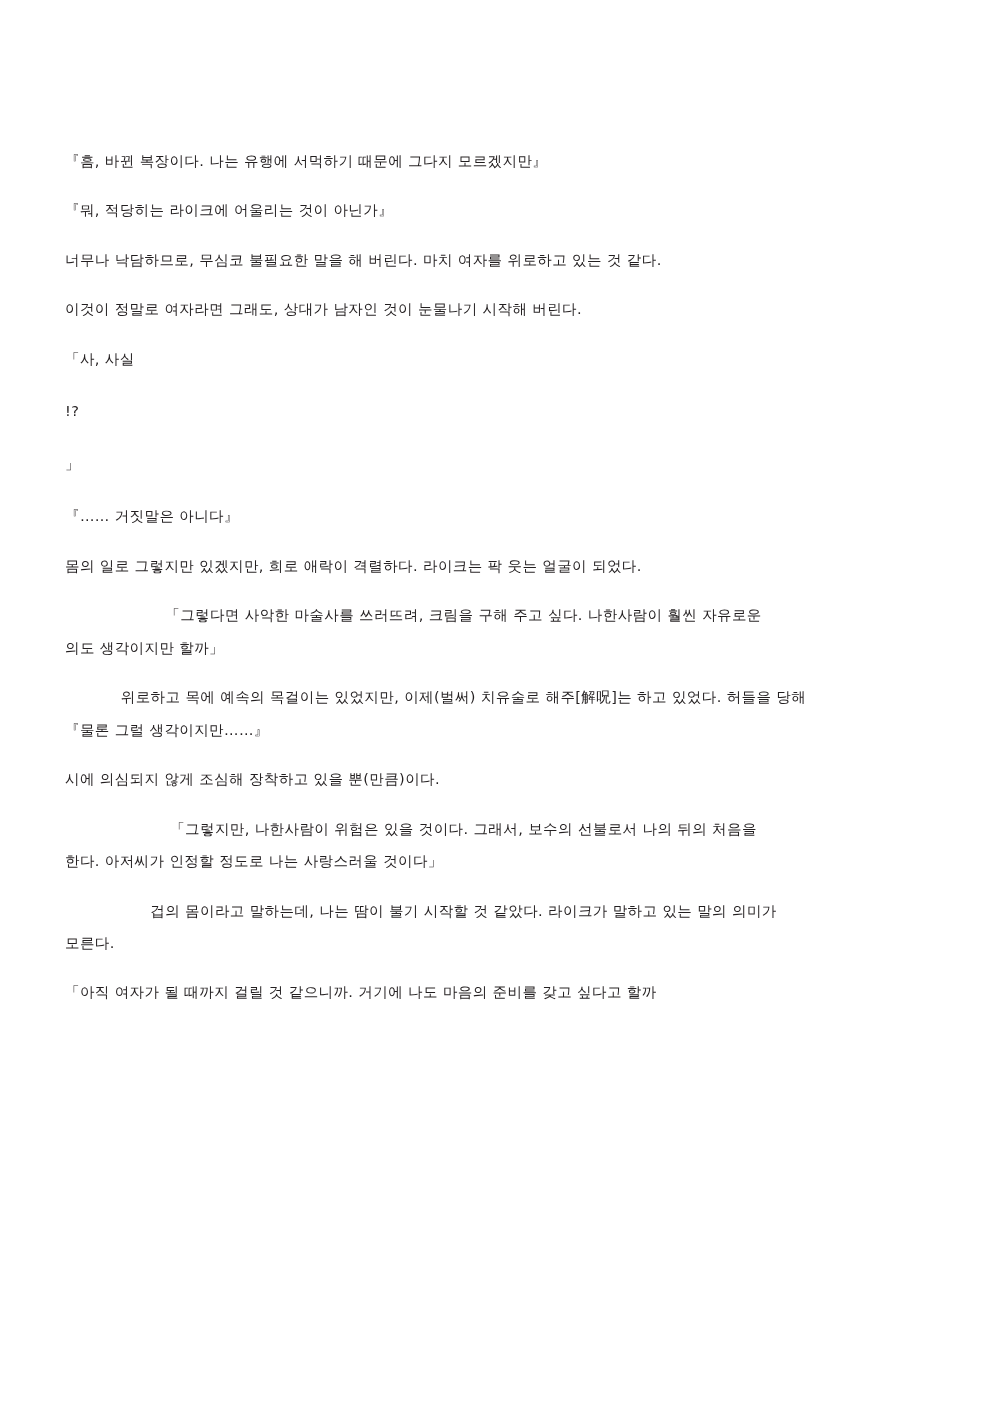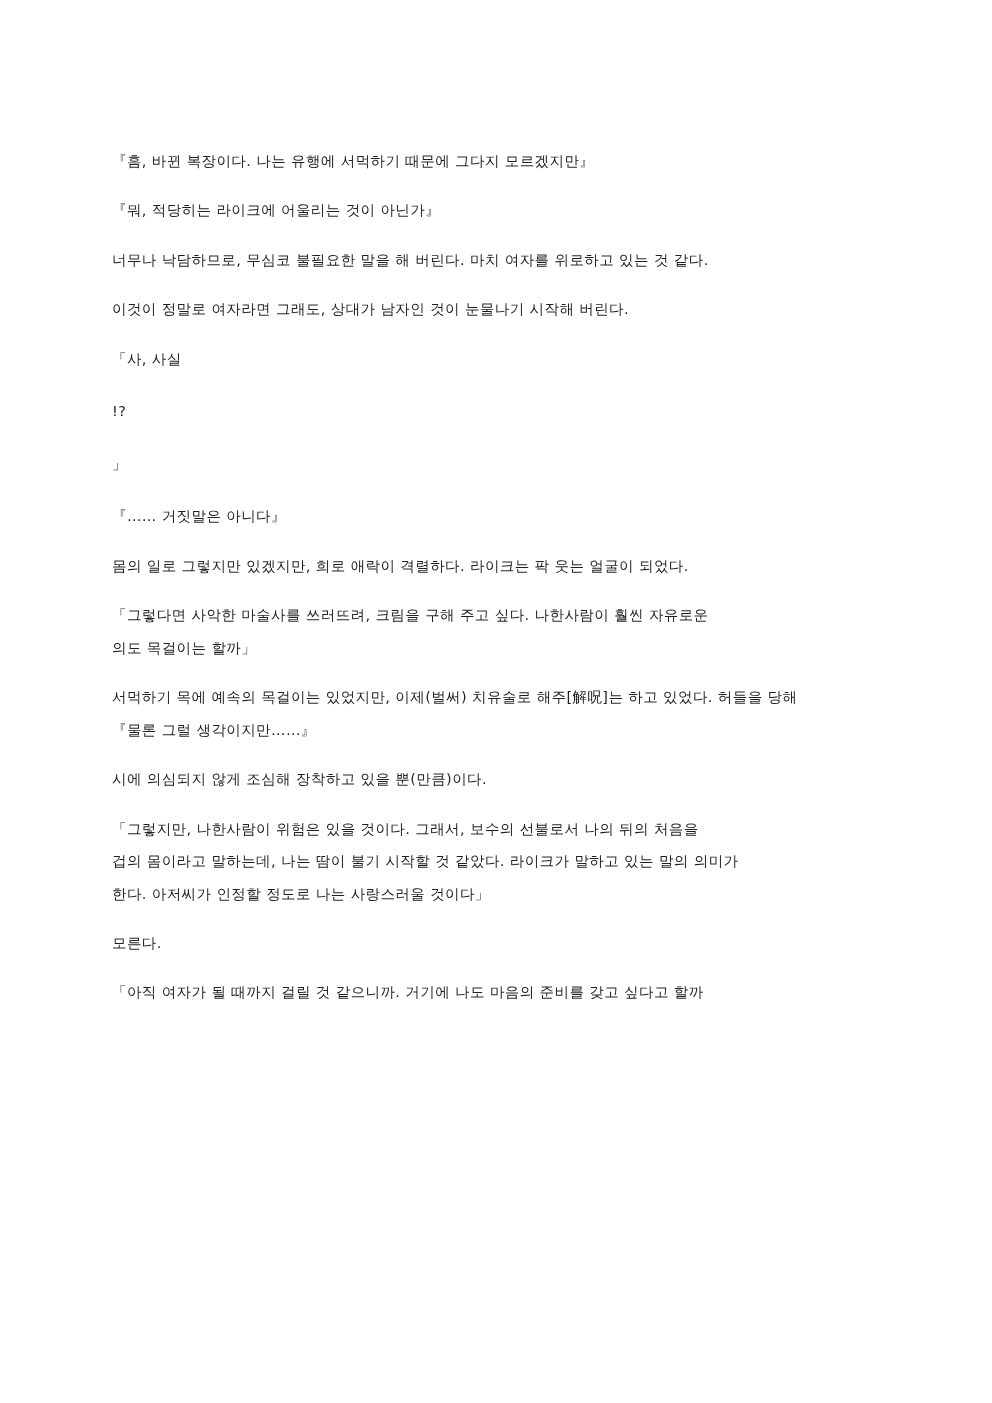--- a/index.html
+++ b/index.html
@@ -10,36 +10,37 @@
   body {
     width: 992px;
     min-height: 1403px;
     font-family: "DejaVu Sans", "Liberation Sans", sans-serif;
     color: #221f1f;
   }
   .page {
     width: 992px;
     min-height: 1403px;
     box-sizing: border-box;
-    padding: 150px 130px 40px 112px;
+    padding: 150px 130px 40px 65px;
     background: #ffffff;
   }
   .doc-body {
     display: block;
   }
   .para {
     font-size: 14.5px;
     line-height: 1.55;
     letter-spacing: 0.4px;
     margin: 0 0 27px 0;
     color: #231f20;
     word-break: keep-all;
   }
   .para.wrap {
     margin-bottom: 10px;
+    text-align: center;
   }
   .para.short {
     margin-bottom: 27px;
   }
   .para.gap-lg {
     margin-bottom: 30px;
   }
 </style>
 </head>
 <body>
@@ -49,23 +50,23 @@
     <p class="para short">『흠, 바뀐 복장이다. 나는 유행에 서먹하기 때문에 그다지 모르겠지만』</p>
     <p class="para short">『뭐, 적당히는 라이크에 어울리는 것이 아닌가』</p>
     <p class="para short">너무나 낙담하므로, 무심코 불필요한 말을 해 버린다. 마치 여자를 위로하고 있는 것 같다.</p>
     <p class="para short">이것이 정말로 여자라면 그래도, 상대가 남자인 것이 눈물나기 시작해 버린다.</p>
     <p class="para gap-lg">「사, 사실</p>
     <p class="para gap-lg">!?</p>
     <p class="para gap-lg">」</p>
     <p class="para short">『…… 거짓말은 아니다』</p>
     <p class="para short">몸의 일로 그렇지만 있겠지만, 희로 애락이 격렬하다. 라이크는 팍 웃는 얼굴이 되었다.</p>
     <p class="para wrap">「그렇다면 사악한 마술사를 쓰러뜨려, 크림을 구해 주고 싶다. 나한사람이 훨씬 자유로운</p>
-    <p class="para short">의도 목걸이는 할까」</p>
-    <p class="para wrap">서먹하기 목에 예속의 목걸이는 있었지만, 이제(벌써) 치유술로 해주[解呪]는 하고 있었다. 허들을 당해</p>
+    <p class="para short">의도 생각이지만 할까」</p>
+    <p class="para wrap">위로하고 목에 예속의 목걸이는 있었지만, 이제(벌써) 치유술로 해주[解呪]는 하고 있었다. 허들을 당해</p>
     <p class="para short">『물론 그럴 생각이지만……』</p>
     <p class="para short">시에 의심되지 않게 조심해 장착하고 있을 뿐(만큼)이다.</p>
     <p class="para wrap">「그렇지만, 나한사람이 위험은 있을 것이다. 그래서, 보수의 선불로서 나의 뒤의 처음을</p>
+    <p class="para short">한다. 아저씨가 인정할 정도로 나는 사랑스러울 것이다」</p>
     <p class="para wrap">겁의 몸이라고 말하는데, 나는 땀이 불기 시작할 것 같았다. 라이크가 말하고 있는 말의 의미가</p>
-    <p class="para short">한다. 아저씨가 인정할 정도로 나는 사랑스러울 것이다」</p>
     <p class="para short">모른다.</p>
     <p class="para short">「아직 여자가 될 때까지 걸릴 것 같으니까. 거기에 나도 마음의 준비를 갖고 싶다고 할까</p>
   </div>
 </div>
 
 </body></html>

